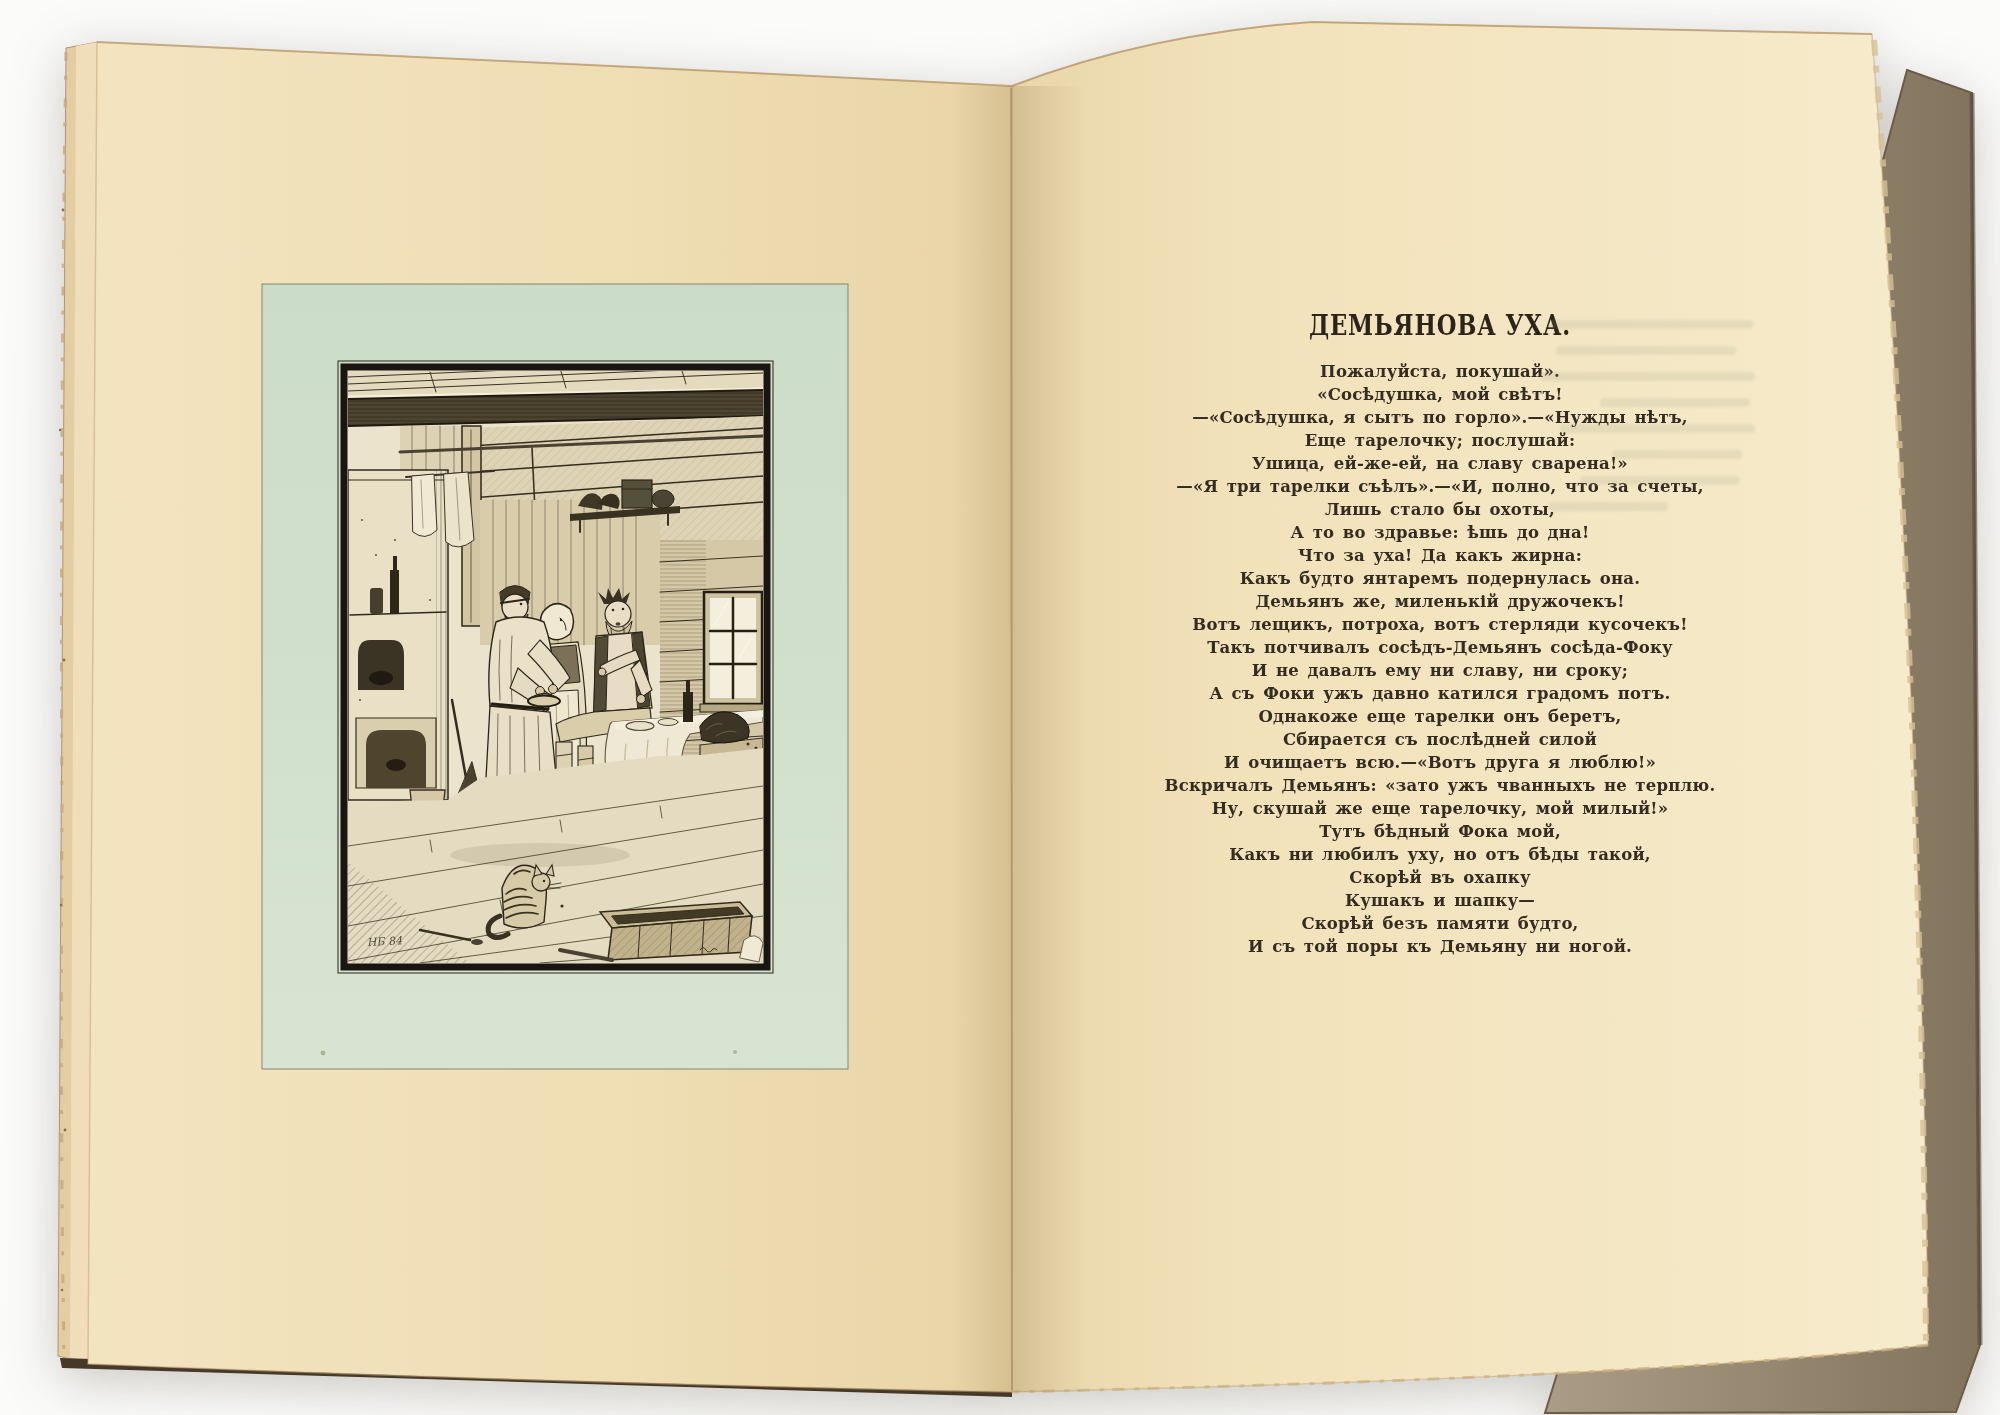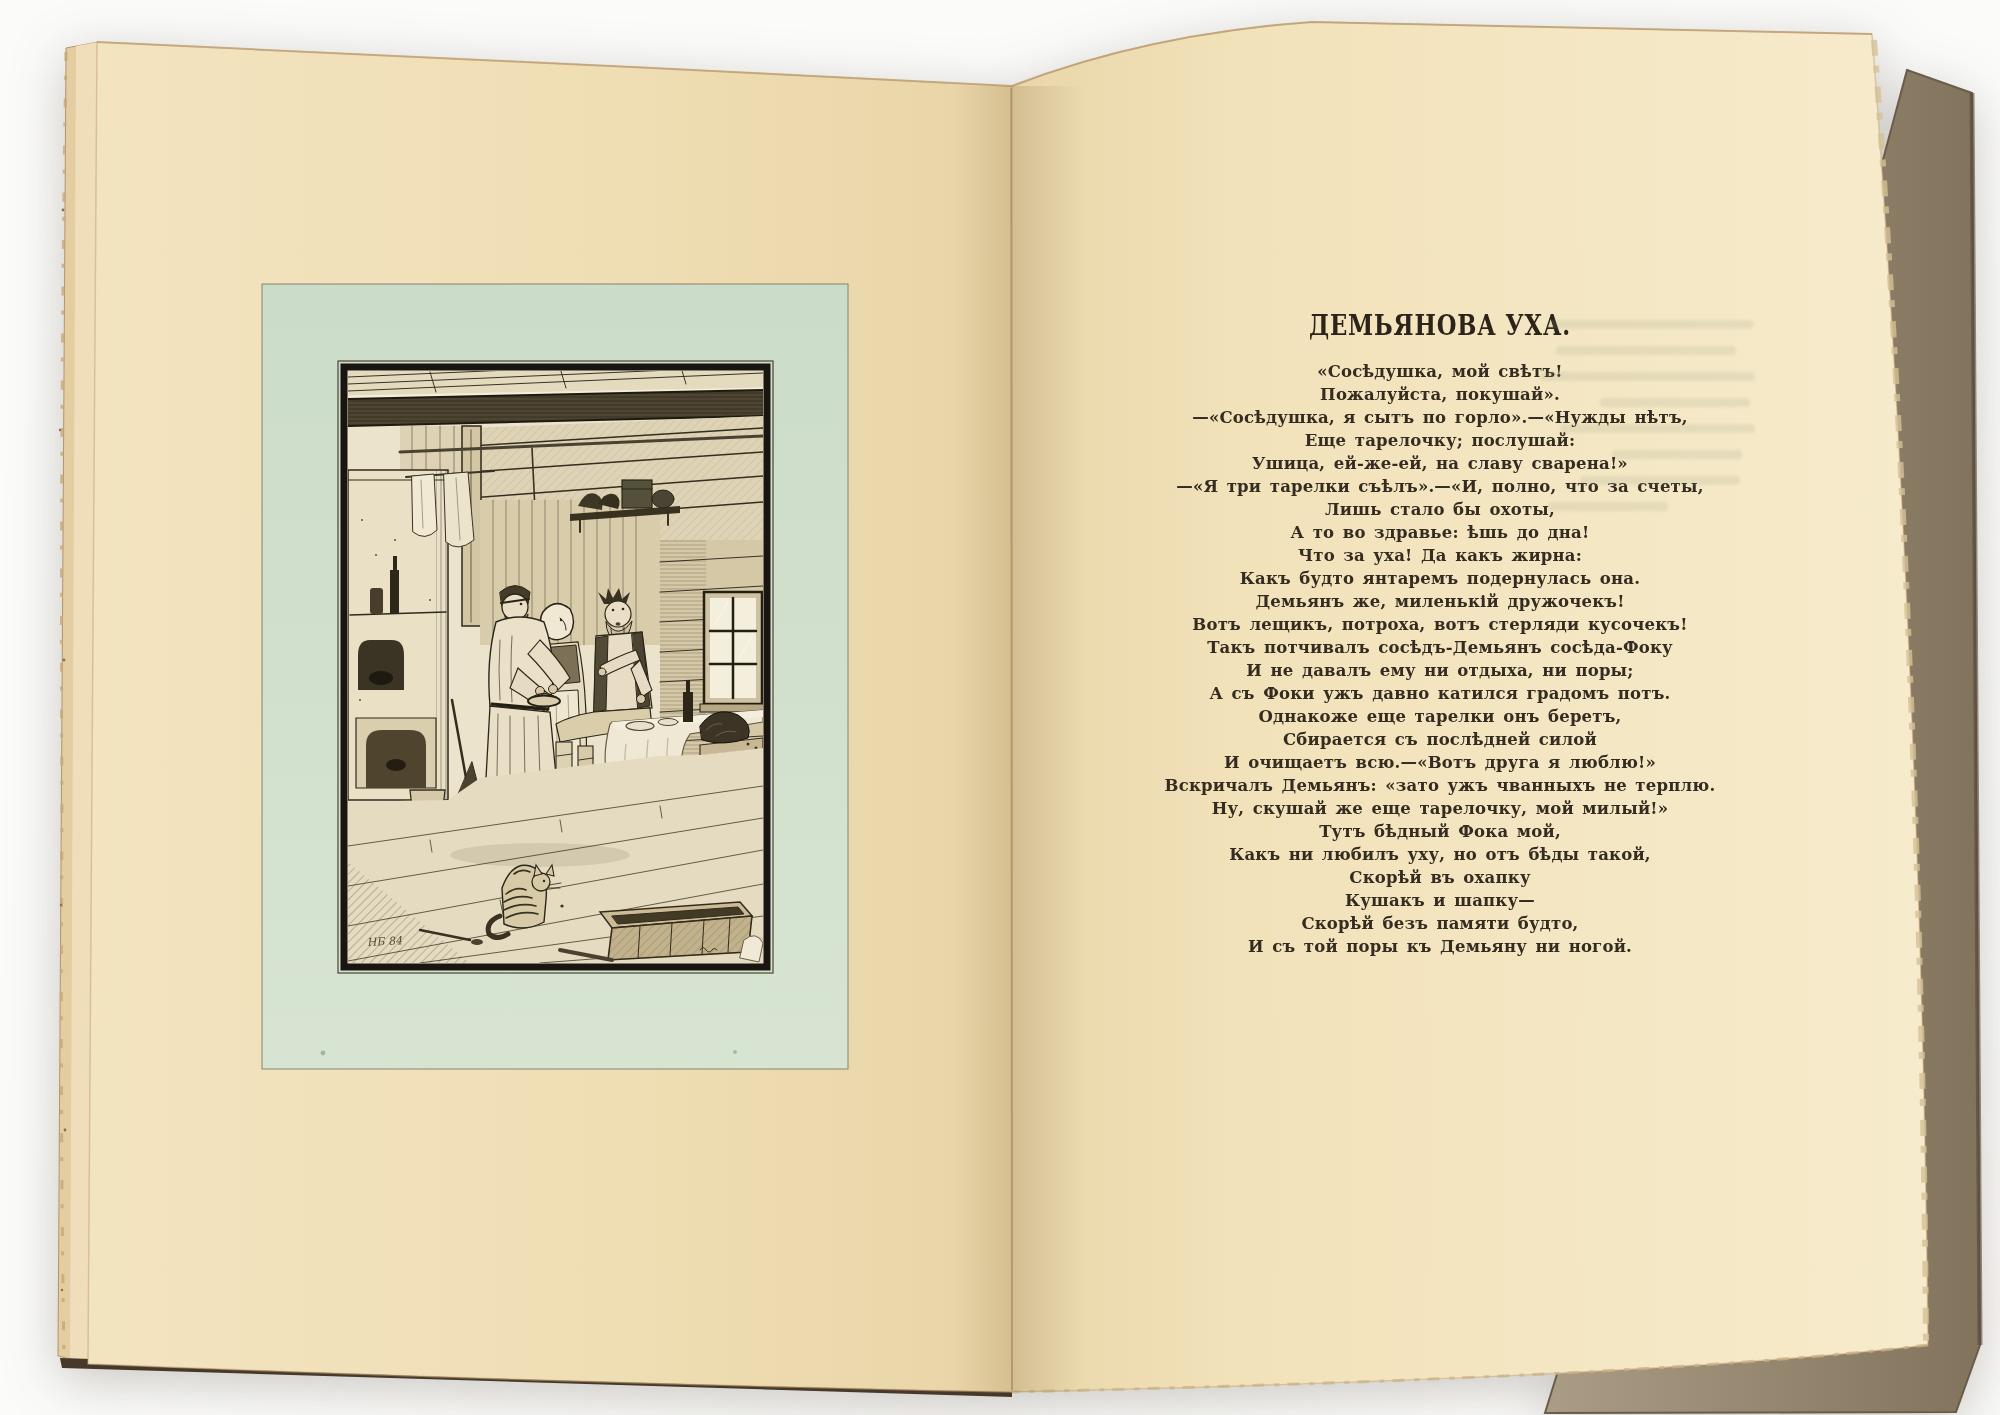--- a/index.html
+++ b/index.html
@@ -415,34 +415,34 @@
 
       <text x="368" y="946" transform="rotate(-3 368 946)" font-family="DejaVu Serif, serif" font-style="italic" font-size="11" fill="#3a3221" opacity=".85">НБ 84</text>
       <path d="M700,950 q3,-5 6,0 q3,4 6,0 q2,-3 5,0" fill="none" stroke="#3a3221" stroke-width="1"></path>
     </g>
   </g>
 </svg>
 
 <div class="page-title">ДЕМЬЯНОВА УХА.</div>
 
 <div class="poem">
+      <div class="poem-line">Пожалуйста, покушай».</div>
       <div class="poem-line">«Сосѣдушка, мой свѣтъ!</div>
-      <div class="poem-line">Пожалуйста, покушай».</div>
       <div class="poem-line">—«Сосѣдушка, я сытъ по горло».—«Нужды нѣтъ,</div>
       <div class="poem-line">Еще тарелочку; послушай:</div>
       <div class="poem-line">Ушица, ей-же-ей, на славу сварена!»</div>
       <div class="poem-line">—«Я три тарелки съѣлъ».—«И, полно, что за счеты,</div>
       <div class="poem-line">Лишь стало бы охоты,</div>
       <div class="poem-line">А то во здравье: ѣшь до дна!</div>
       <div class="poem-line">Что за уха! Да какъ жирна:</div>
       <div class="poem-line">Какъ будто янтаремъ подернулась она.</div>
       <div class="poem-line">Демьянъ же, миленькій дружочекъ!</div>
       <div class="poem-line">Вотъ лещикъ, потроха, вотъ стерляди кусочекъ!</div>
       <div class="poem-line">Такъ потчивалъ сосѣдъ-Демьянъ сосѣда-Фоку</div>
-      <div class="poem-line">И не давалъ ему ни отдыха, ни поры;</div>
+      <div class="poem-line">И не давалъ ему ни славу, ни сроку;</div>
       <div class="poem-line">А съ Фоки ужъ давно катился градомъ потъ.</div>
       <div class="poem-line">Однакоже еще тарелки онъ беретъ,</div>
       <div class="poem-line">Сбирается съ послѣдней силой</div>
       <div class="poem-line">И очищаетъ всю.—«Вотъ друга я люблю!»</div>
       <div class="poem-line">Вскричалъ Демьянъ: «зато ужъ чванныхъ не терплю.</div>
       <div class="poem-line">Ну, скушай же еще тарелочку, мой милый!»</div>
       <div class="poem-line">Тутъ бѣдный Фока мой,</div>
       <div class="poem-line">Какъ ни любилъ уху, но отъ бѣды такой,</div>
       <div class="poem-line">Скорѣй въ охапку</div>
       <div class="poem-line">Кушакъ и шапку—</div>

